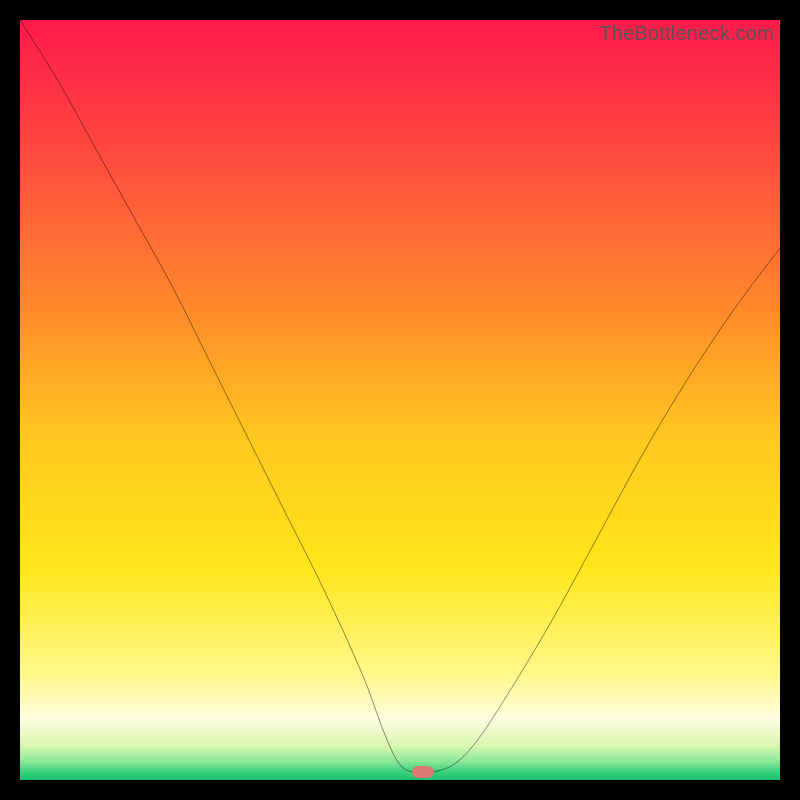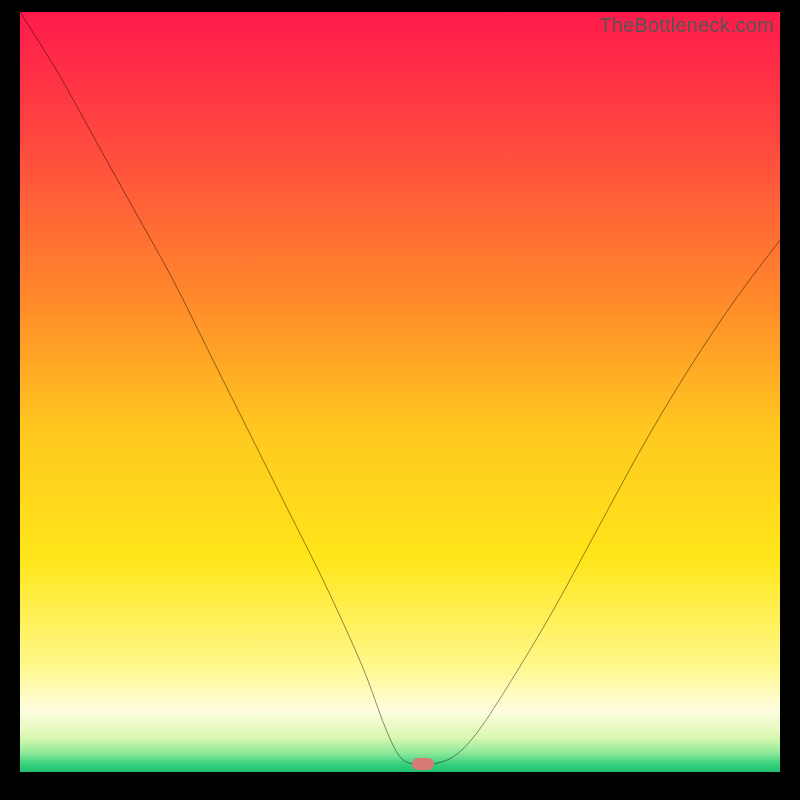--- a/index.html
+++ b/index.html
@@ -15,21 +15,21 @@
     position: absolute;
     left: 0;
     top: 0;
     width: 800px;
     height: 800px;
     background: #000;
   }
   .plot {
     position: absolute;
     left: 20px;
-    top: 12px;
+    top: 20px;
     width: 760px;
     height: 760px;
     overflow: hidden;
   }
   .gradient {
     position: absolute;
     left: 0;
     top: 0;
     width: 100%;
     height: 100%;

